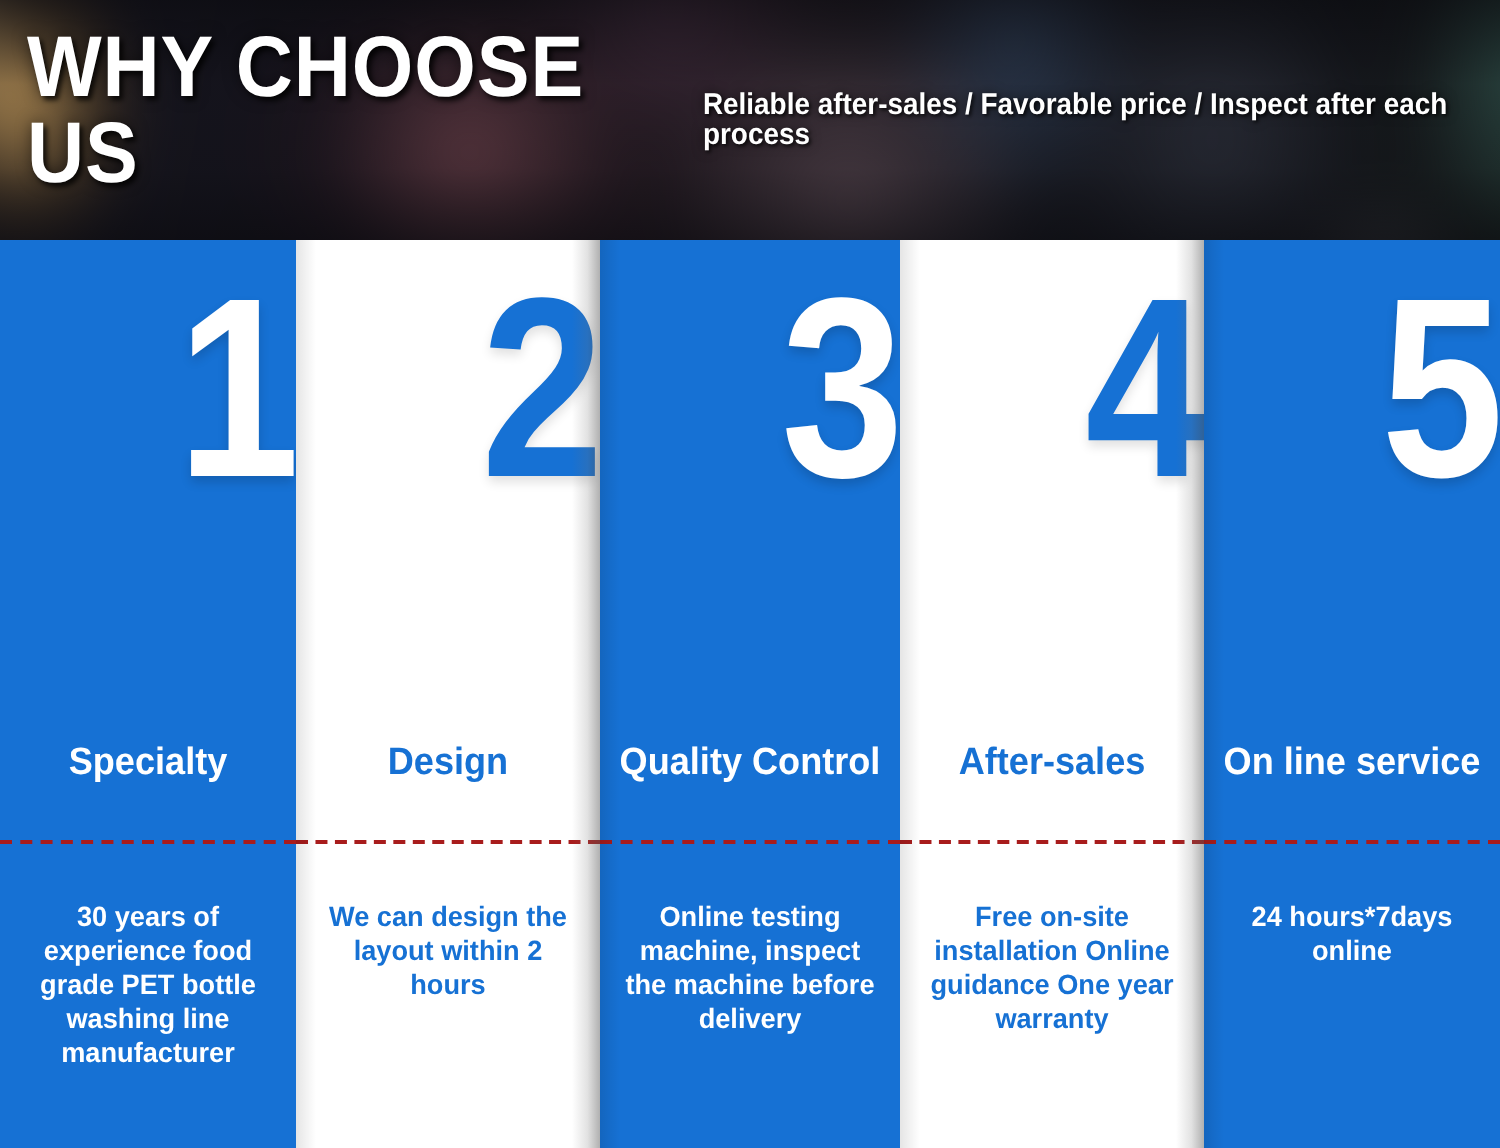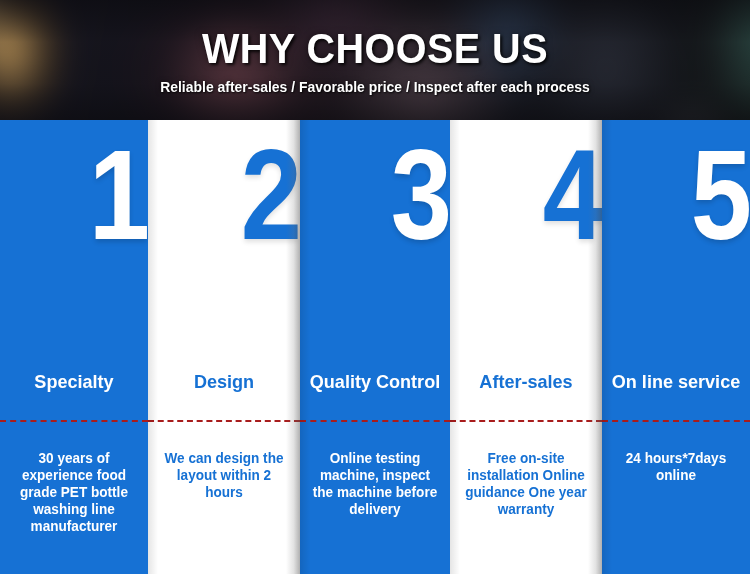--- a/index.html
+++ b/index.html
@@ -43,21 +43,21 @@
   .banner-vignette {
     position: absolute;
     inset: 0;
     background:
       linear-gradient(to bottom, rgba(8,8,12,0.55) 0%, rgba(8,8,12,0.10) 35%, rgba(8,8,12,0.18) 70%, rgba(8,8,12,0.55) 100%);
   }
   .banner-text {
     position: absolute;
     inset: 0;
     display: flex;
-    flex-direction: column;
+    flex-direction: row;
     align-items: center;
     justify-content: center;
   }
   .banner-title {
     font-family: "Liberation Sans Narrow", "Liberation Sans", sans-serif;
     font-weight: 700;
     font-size: 43px;
     line-height: 1;
     letter-spacing: 0.5px;
     color: #ffffff;

